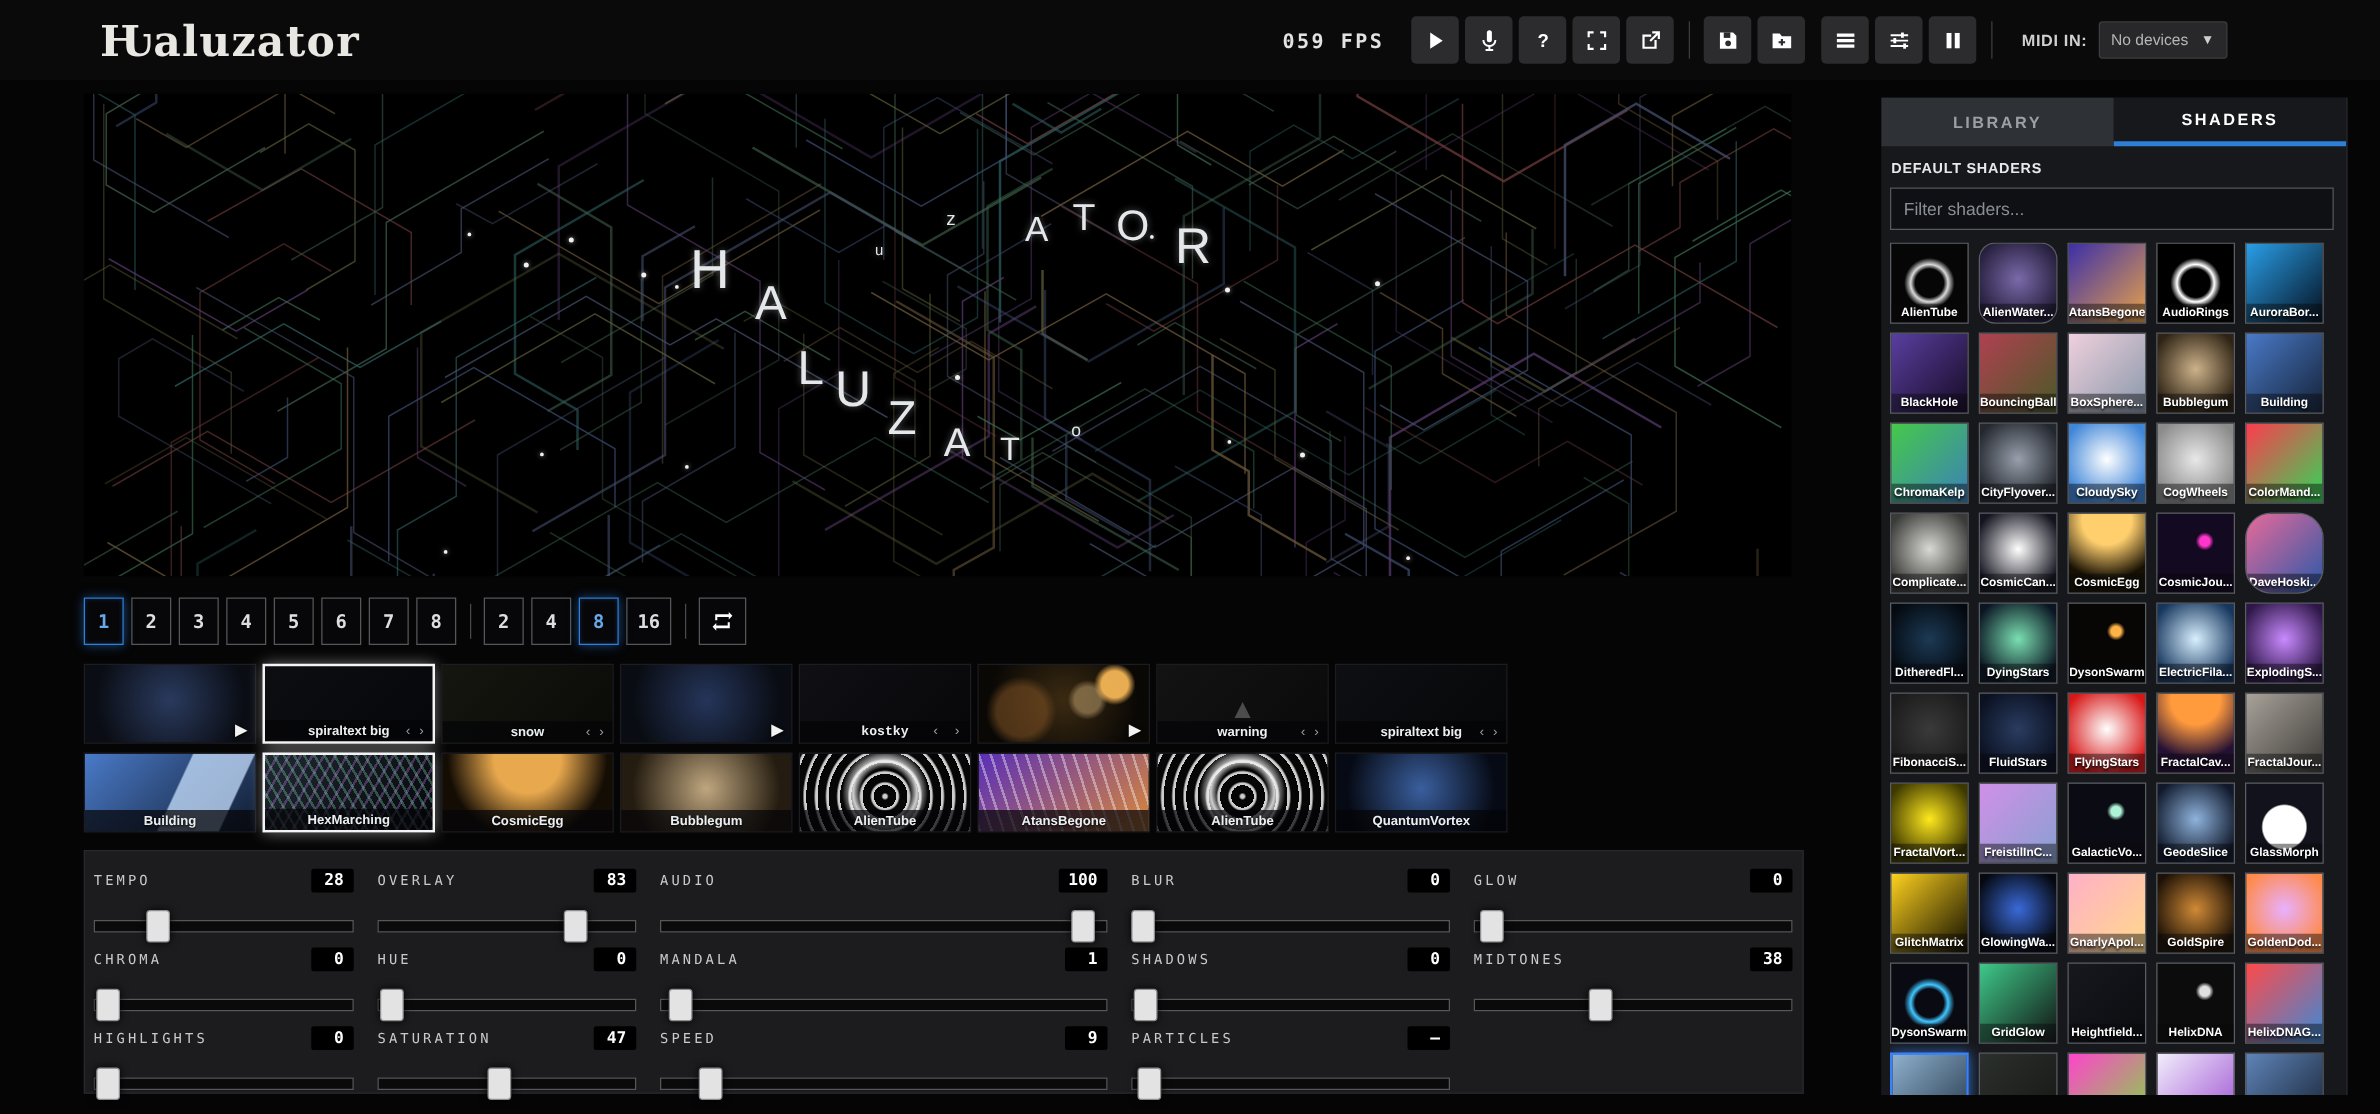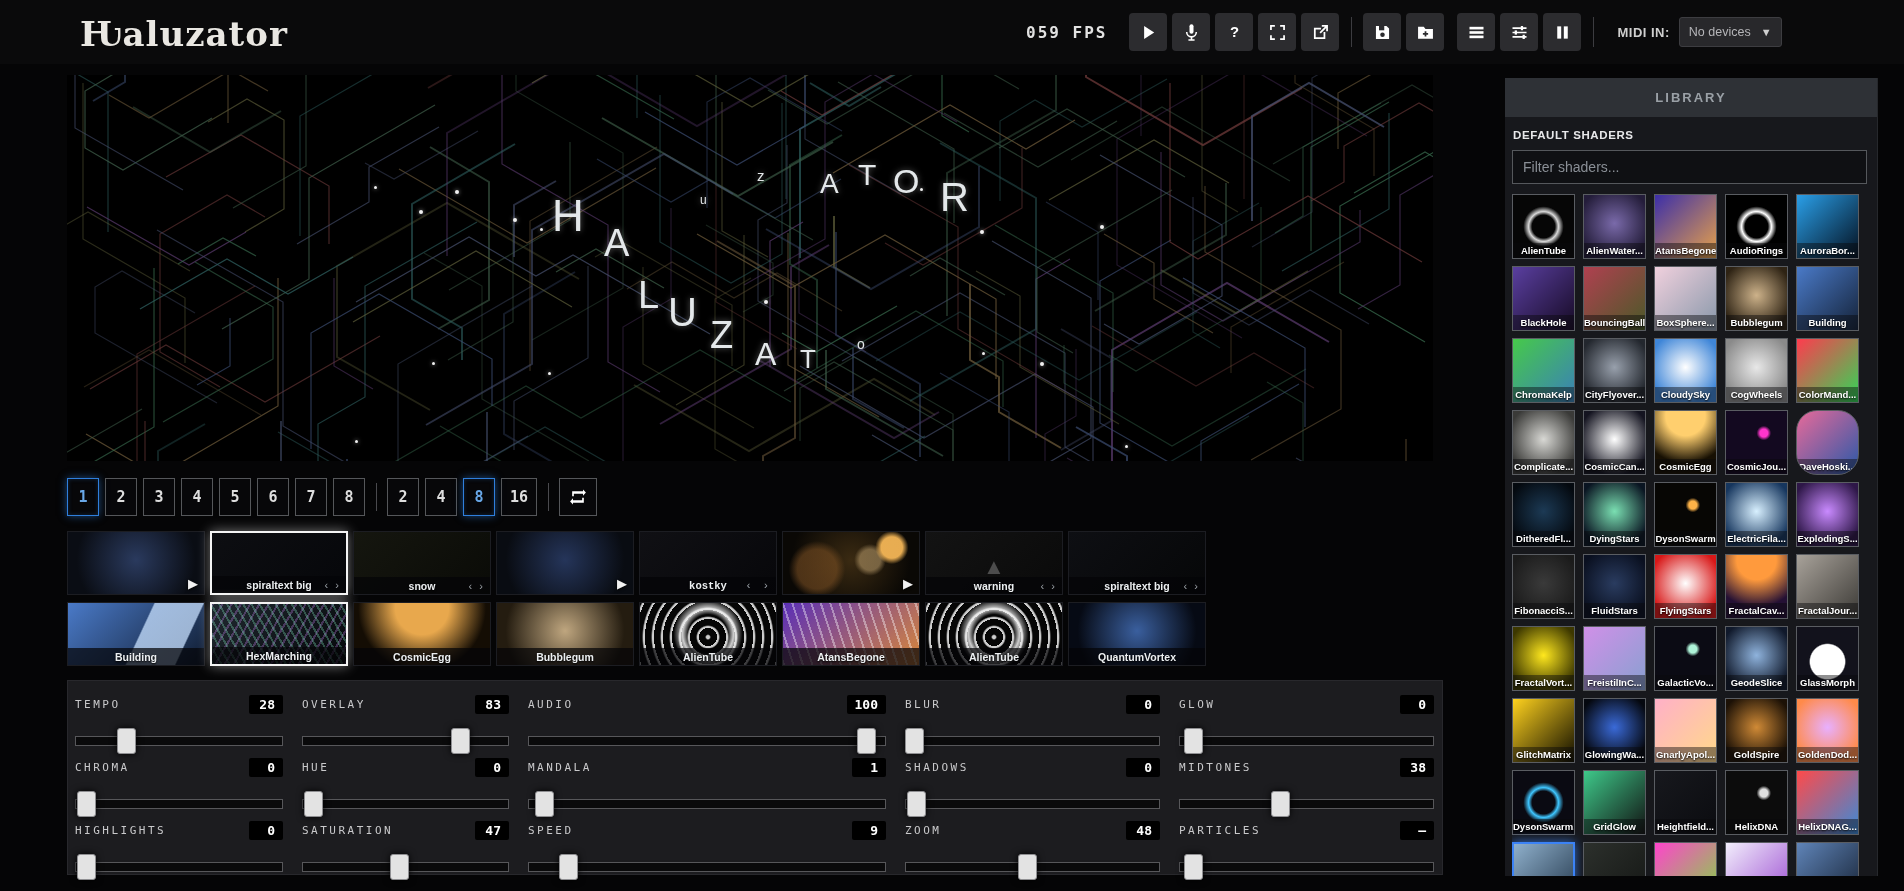--- a/index.html
+++ b/index.html
@@ -630,53 +630,44 @@
           <span class="sl-label">SPEED</span>
           <span class="sl-value">9</span>
         </div>
         <div class="sl-trackwrap">
           <div class="sl-track"></div>
           <div class="sl-handle" style="left: calc(9% - 1.71px);"></div>
         </div>
       </div>
       <div class="sl-cell">
         <div class="sl-head">
-          <span class="sl-label">ZOOM</span>
-          <span class="sl-value">48</span>
-        </div>
-        <div class="sl-trackwrap">
-          <div class="sl-track"></div>
-          <div class="sl-handle" style="left: calc(48% - 9.12px);"></div>
-        </div>
-      </div>
-      <div class="sl-cell">
-        <div class="sl-head">
           <span class="sl-label">PARTICLES</span>
           <span class="sl-value">—</span>
         </div>
         <div class="sl-trackwrap">
           <div class="sl-track"></div>
           <div class="sl-handle" style="left: calc(2% - 0.38px);"></div>
         </div>
       </div>
     </div>
 </main>
 
 <aside id="panel">
   <div id="tabs">
     <div class="tab inactive">LIBRARY</div>
+    <div class="tab active">SHADERS</div>
   </div>
   <div id="panel-body">
     <div id="section-label">DEFAULT SHADERS</div>
     <input id="filter-input" type="text" placeholder="Filter shaders..." style="">
     <div id="shader-grid">
         <div class="shader" style="background: radial-gradient(circle, rgb(6, 6, 6) 0px, rgb(6, 6, 6) 26%, rgb(216, 216, 216) 34%, rgb(6, 6, 6) 46%);">
           <div class="slabel">AlienTube</div>
         </div>
-        <div class="shader" style="background: radial-gradient(circle at 50% 45%, rgb(122, 106, 170), rgb(36, 29, 58) 78%);">
+        <div class="shader" style="background: radial-gradient(circle at 50% 45%, rgb(122, 106, 170), rgb(36, 29, 58) 78%); border-radius: 13px;">
           <div class="slabel">AlienWater...</div>
         </div>
         <div class="shader" style="background: linear-gradient(135deg, rgb(60, 47, 168), rgb(232, 162, 74));">
           <div class="slabel">AtansBegone</div>
         </div>
         <div class="shader" style="background: radial-gradient(circle, rgb(0, 0, 0) 0px, rgb(0, 0, 0) 26%, rgb(255, 255, 255) 34%, rgb(0, 0, 0) 46%);">
           <div class="slabel">AudioRings</div>
         </div>
         <div class="shader" style="background: linear-gradient(135deg, rgb(42, 159, 232), rgb(4, 16, 31));">
           <div class="slabel">AuroraBor...</div>

